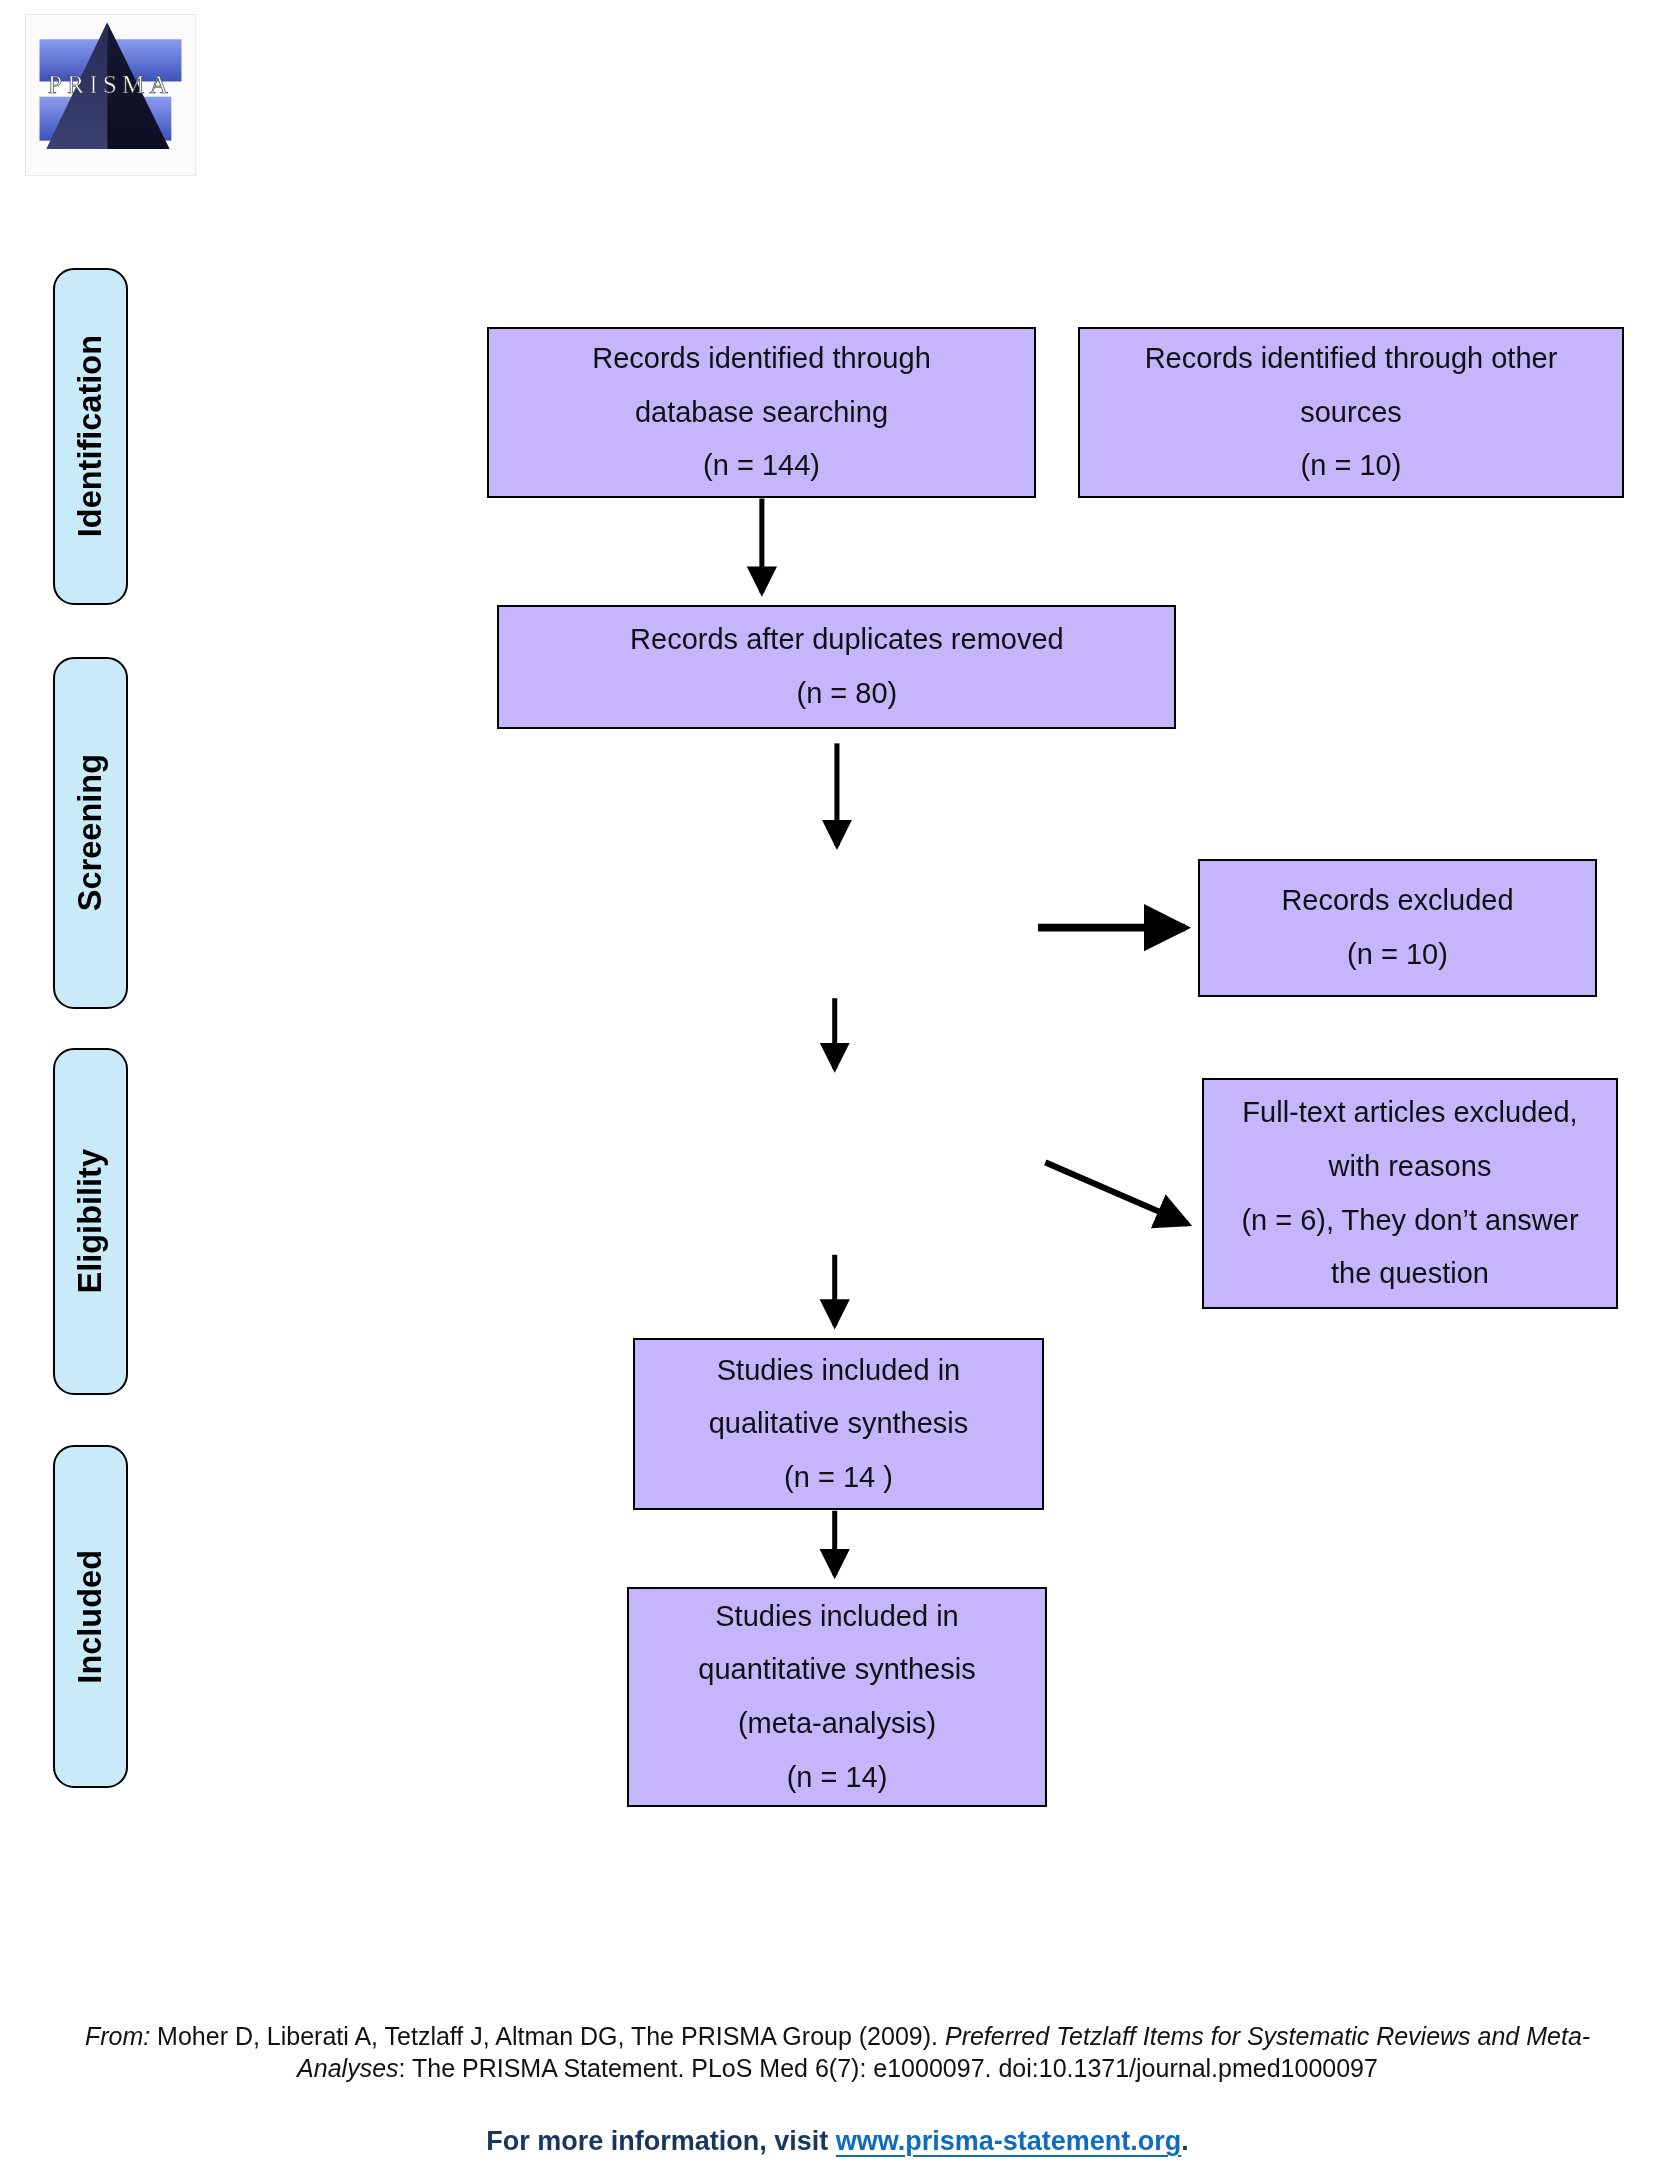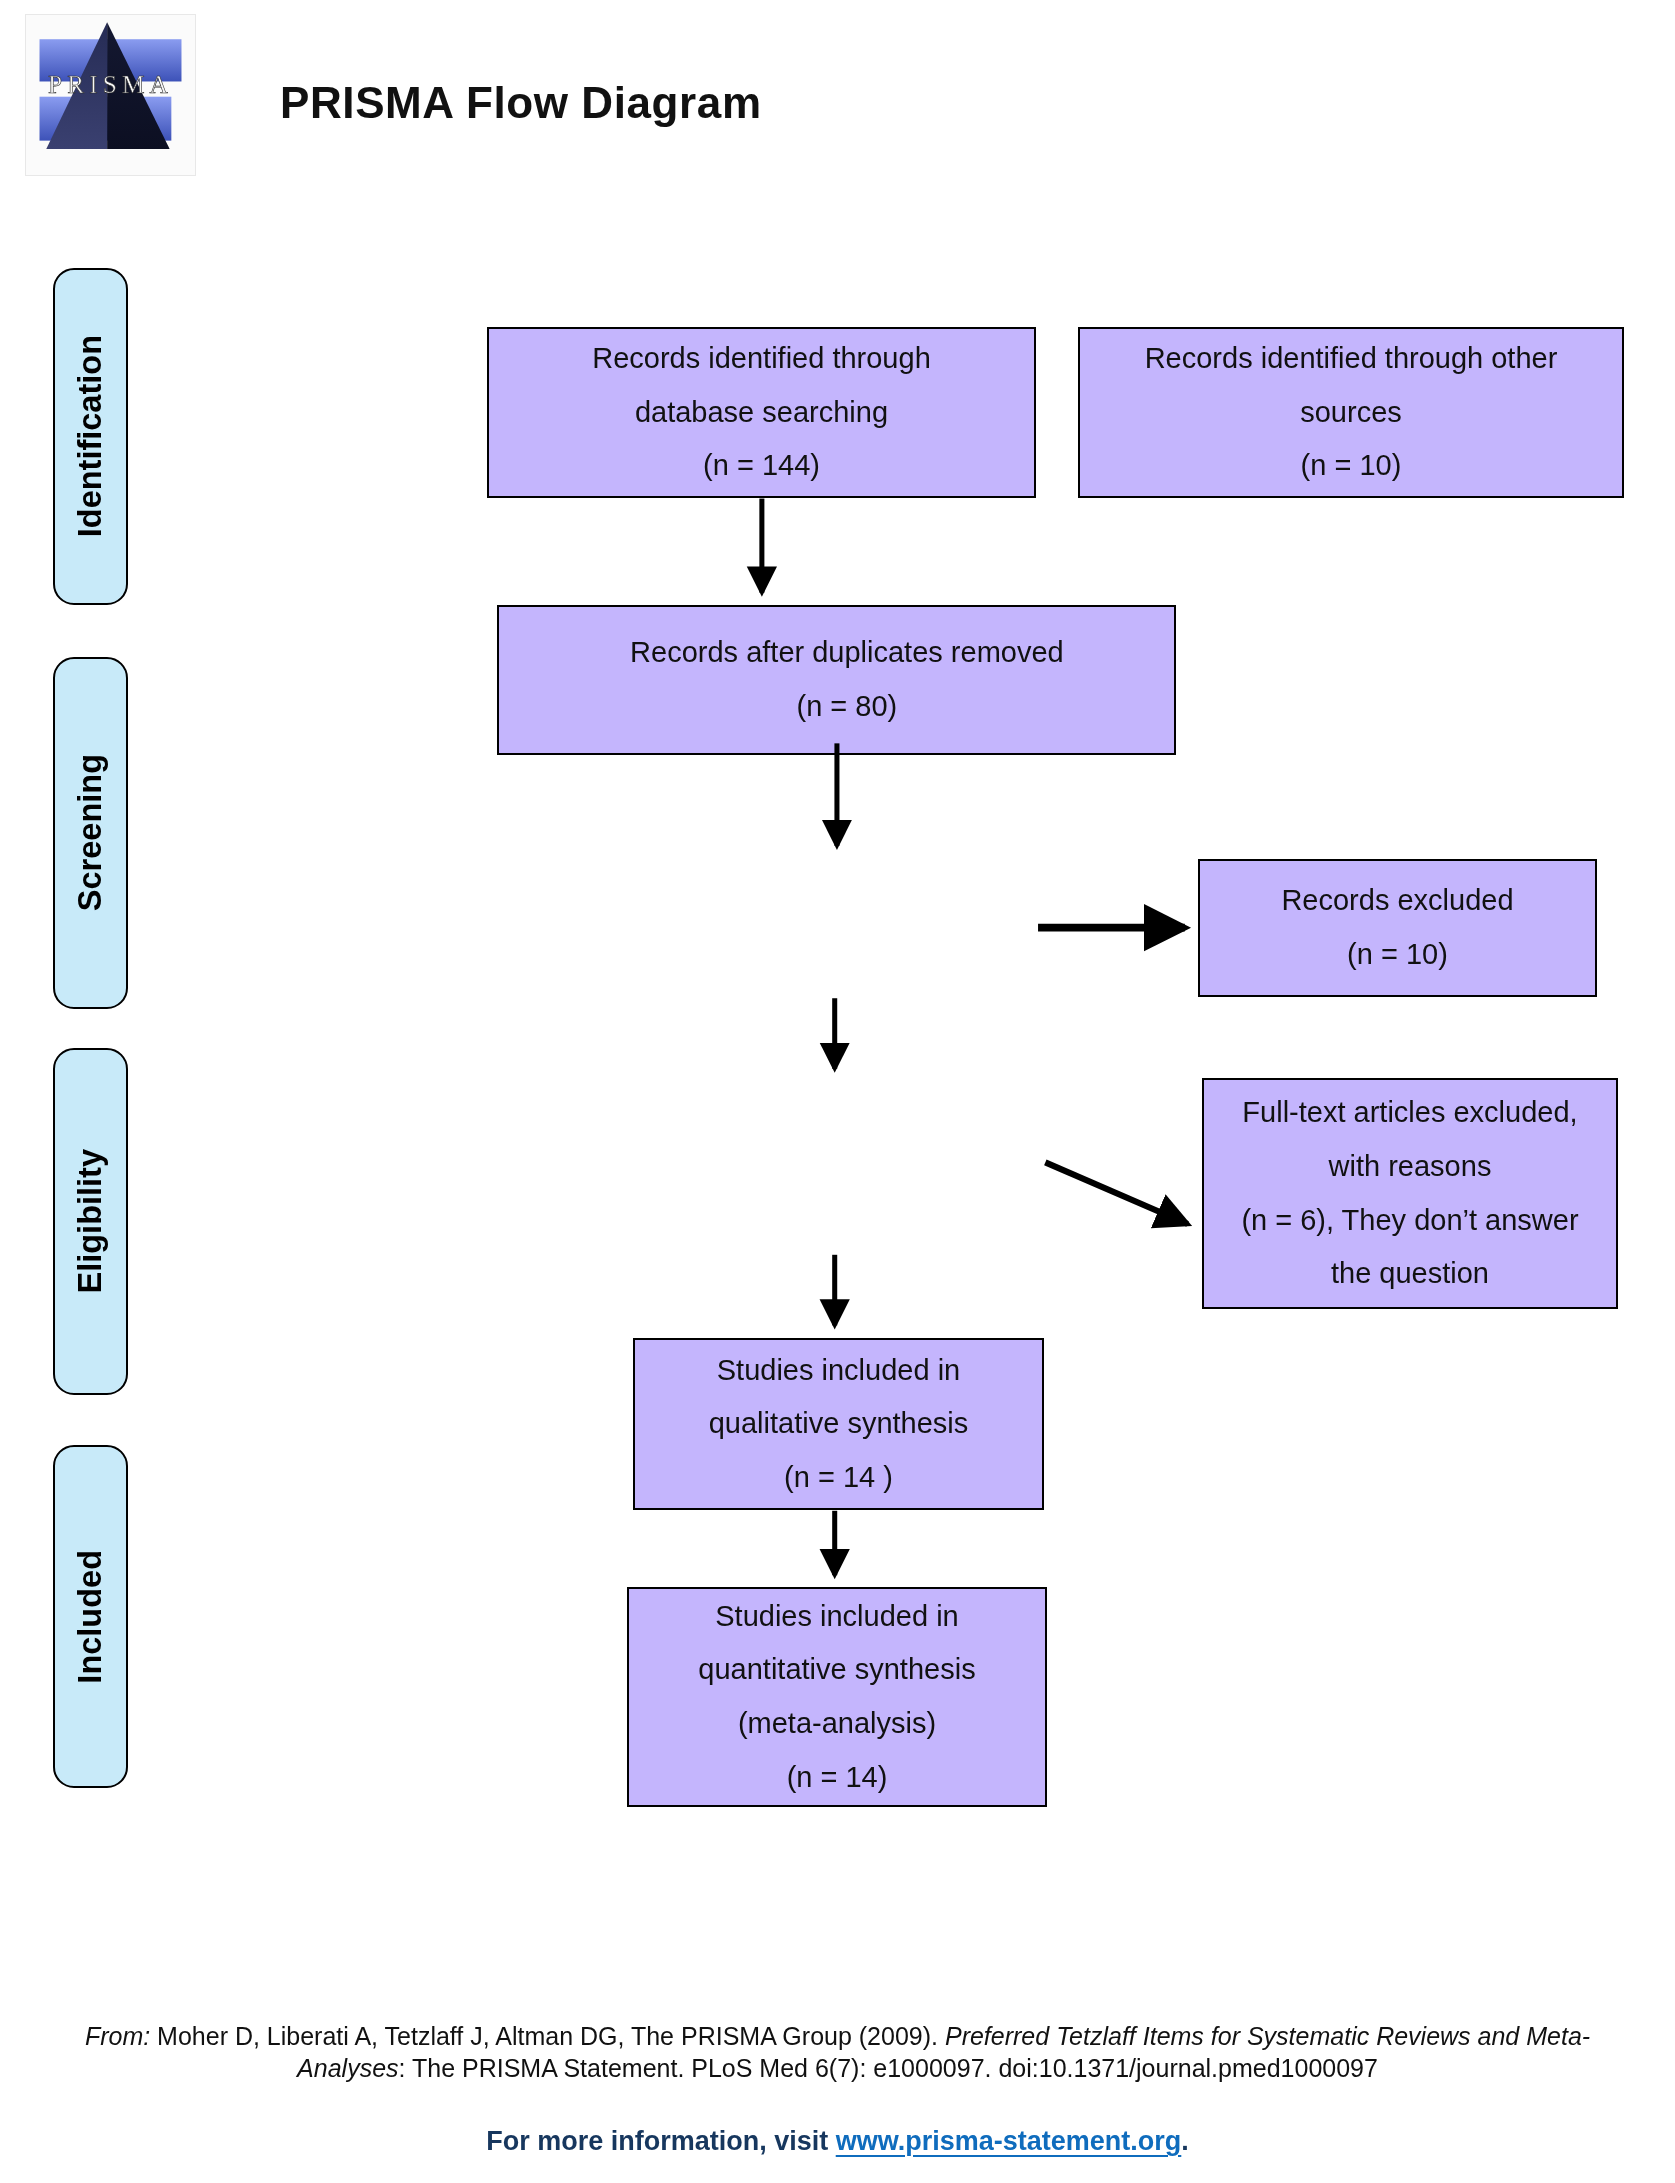--- a/index.html
+++ b/index.html
@@ -55,21 +55,21 @@
     background:#c4b5fd;
     border:2.8px solid var(--box-border);
     display:flex;align-items:center;justify-content:center;
     text-align:center;
     font-size:29px;line-height:1.85;color:#111;
     white-space:pre-line;
     padding:5.6px 11.2px;
   }
   .box-identified{left:487px;top:327px;width:549px;height:171px;}
   .box-other{left:1078px;top:327px;width:546px;height:171px;}
-  .box-duplicates{left:497px;top:605px;width:679px;height:150px;padding-left:32px;}
+  .box-duplicates{left:497px;top:605px;width:679px;height:124px;padding-left:32px;}
   .box-screened{left:633px;top:859px;width:403px;height:138px;}
   .box-excluded{left:1198px;top:859px;width:399px;height:138px;}
   .box-fulltext{left:633px;top:1081px;width:411px;height:173px;}
   .box-ft-excluded{left:1202px;top:1078px;width:416px;height:231px;}
   .box-qualitative{left:633px;top:1338px;width:411px;height:172px;}
   .box-quantitative{left:627px;top:1587px;width:420px;height:220px;}
   
   .arrows{position:absolute;left:0;top:0;width:1675px;height:2183px;pointer-events:none;}
   
   .citation{
@@ -111,21 +111,20 @@
         </linearGradient>
       </defs>
       <rect x="8" y="13" width="84" height="25" fill="url(#bandGrad)"></rect>
       <rect x="8" y="47" width="78" height="26" fill="url(#bandGrad)"></rect>
       <polygon points="48,3 12,78 48,78" fill="url(#pyrGradL)"></polygon>
       <polygon points="48,3 85,78 48,78" fill="url(#pyrGradR)"></polygon>
       <text x="50" y="45" text-anchor="middle" font-family="Liberation Serif, serif" font-size="15" letter-spacing="3" fill="#f7f7f7" stroke="#2a2a2a" stroke-width="0.35">PRISMA</text>
     </svg>
   </div>
 
-  <div class="title">PRISMA Flow Diagram</div>
 
   <div class="stage identification">
     <span>Identification</span>
   </div>
   <div class="stage screening">
     <span>Screening</span>
   </div>
   <div class="stage eligibility">
     <span>Eligibility</span>
   </div>

